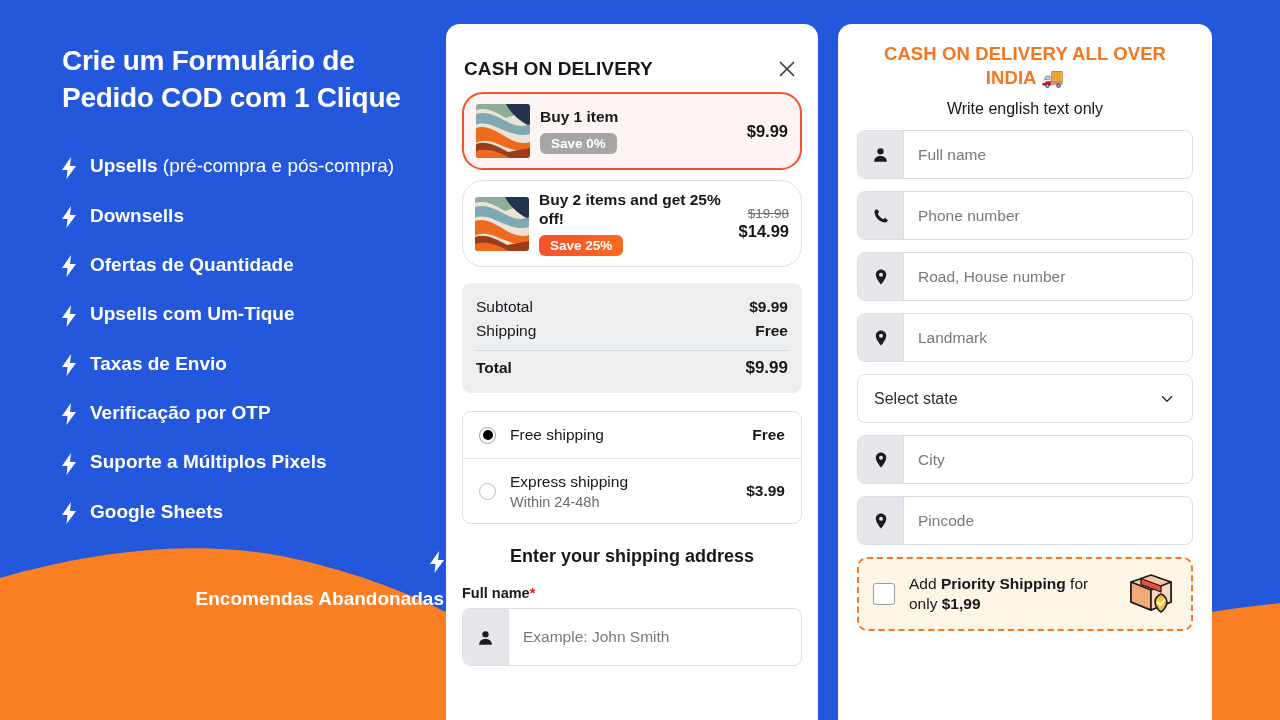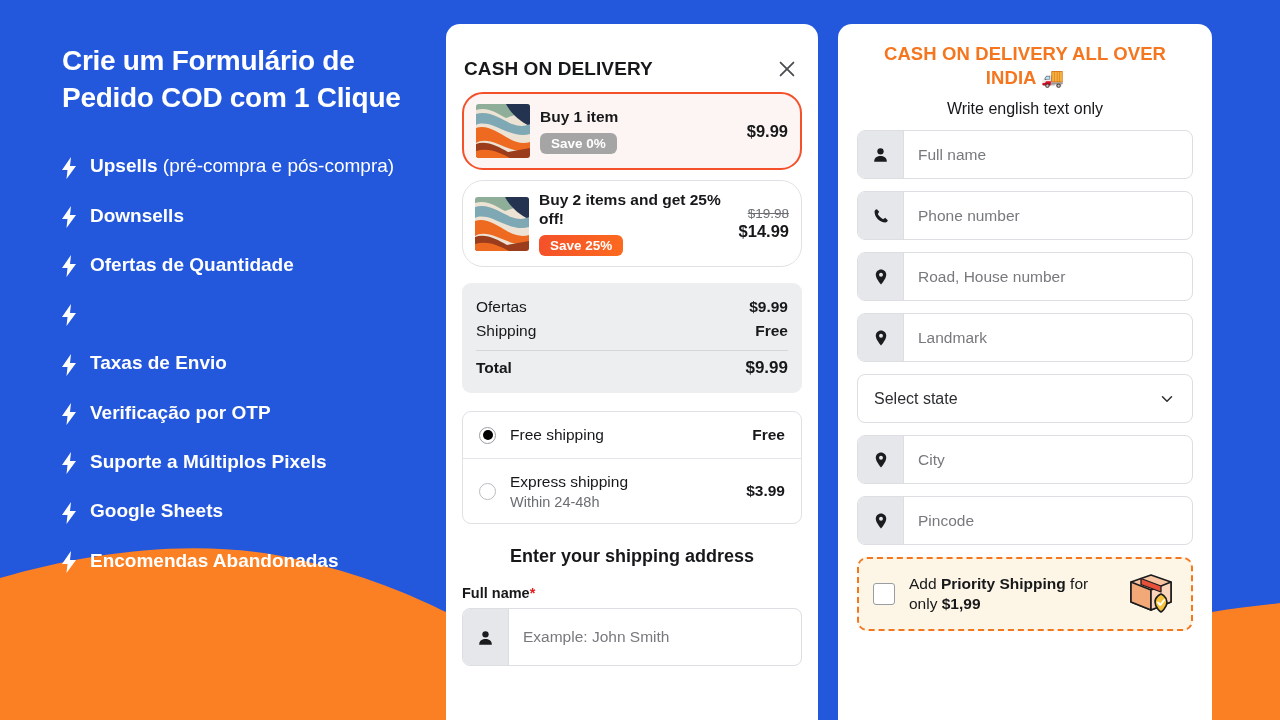--- a/index.html
+++ b/index.html
@@ -25,21 +25,21 @@
   }
   .promo-title {
     font-size: 28px; font-weight: 700; line-height: 1.33;
     letter-spacing: -0.3px;
   }
   .feature-list { margin-top: 38px; }
   .feature-row {
     display: flex; align-items: flex-end; gap: 14px;
     margin-bottom: 25px;
   }
-  .feature-row:last-child { margin-bottom: 16px; }
+  .feature-row:last-child { margin-bottom: 16px; flex-direction: column; }
   .bolt { flex: 0 0 auto; width: 14px; height: 22px; margin-top: 2px; }
   .feature-text {
     font-size: 19px; line-height: 1.28; font-weight: 400;
   }
   .feature-text b { font-weight: 700; }
 
   
   .card {
     position: absolute;
     background: #ffffff;
@@ -215,20 +215,21 @@
       <div class="feature-row">
         <svg class="bolt" viewBox="0 0 14 22">
             <path d="M9 0 L0 13 L5.5 13 L4.5 22 L14 9 L8 9 Z" fill="#fff"></path>
           </svg>
         <div class="feature-text"><b>Ofertas de Quantidade</b><span></span></div>
       </div>
       <div class="feature-row">
         <svg class="bolt" viewBox="0 0 14 22">
             <path d="M9 0 L0 13 L5.5 13 L4.5 22 L14 9 L8 9 Z" fill="#fff"></path>
           </svg>
+        <div class="feature-text"><b>Upsells com Um-Tique</b><span></span></div>
       </div>
       <div class="feature-row">
         <svg class="bolt" viewBox="0 0 14 22">
             <path d="M9 0 L0 13 L5.5 13 L4.5 22 L14 9 L8 9 Z" fill="#fff"></path>
           </svg>
         <div class="feature-text"><b>Taxas de Envio</b><span></span></div>
       </div>
       <div class="feature-row">
         <svg class="bolt" viewBox="0 0 14 22">
             <path d="M9 0 L0 13 L5.5 13 L4.5 22 L14 9 L8 9 Z" fill="#fff"></path>
@@ -306,21 +307,21 @@
           <span class="badge hot">Save 25%</span>
         </div>
         <div class="offer-price">
           <span class="price-was">$19.98</span>
           <div class="price-now">$14.99</div>
         </div>
       </div>
 
       <div class="totals">
         <div class="trow plain">
-          <span class="k">Ofertas</span>
+          <span class="k">Subtotal</span>
           <span class="v">$9.99</span>
         </div>
         <div class="trow plain">
           <span class="k">Shipping</span>
           <span class="v">Free</span>
         </div>
         <div class="tsep"></div>
         <div class="trow total">
           <span class="k">Total</span>
           <span class="v">$9.99</span>

